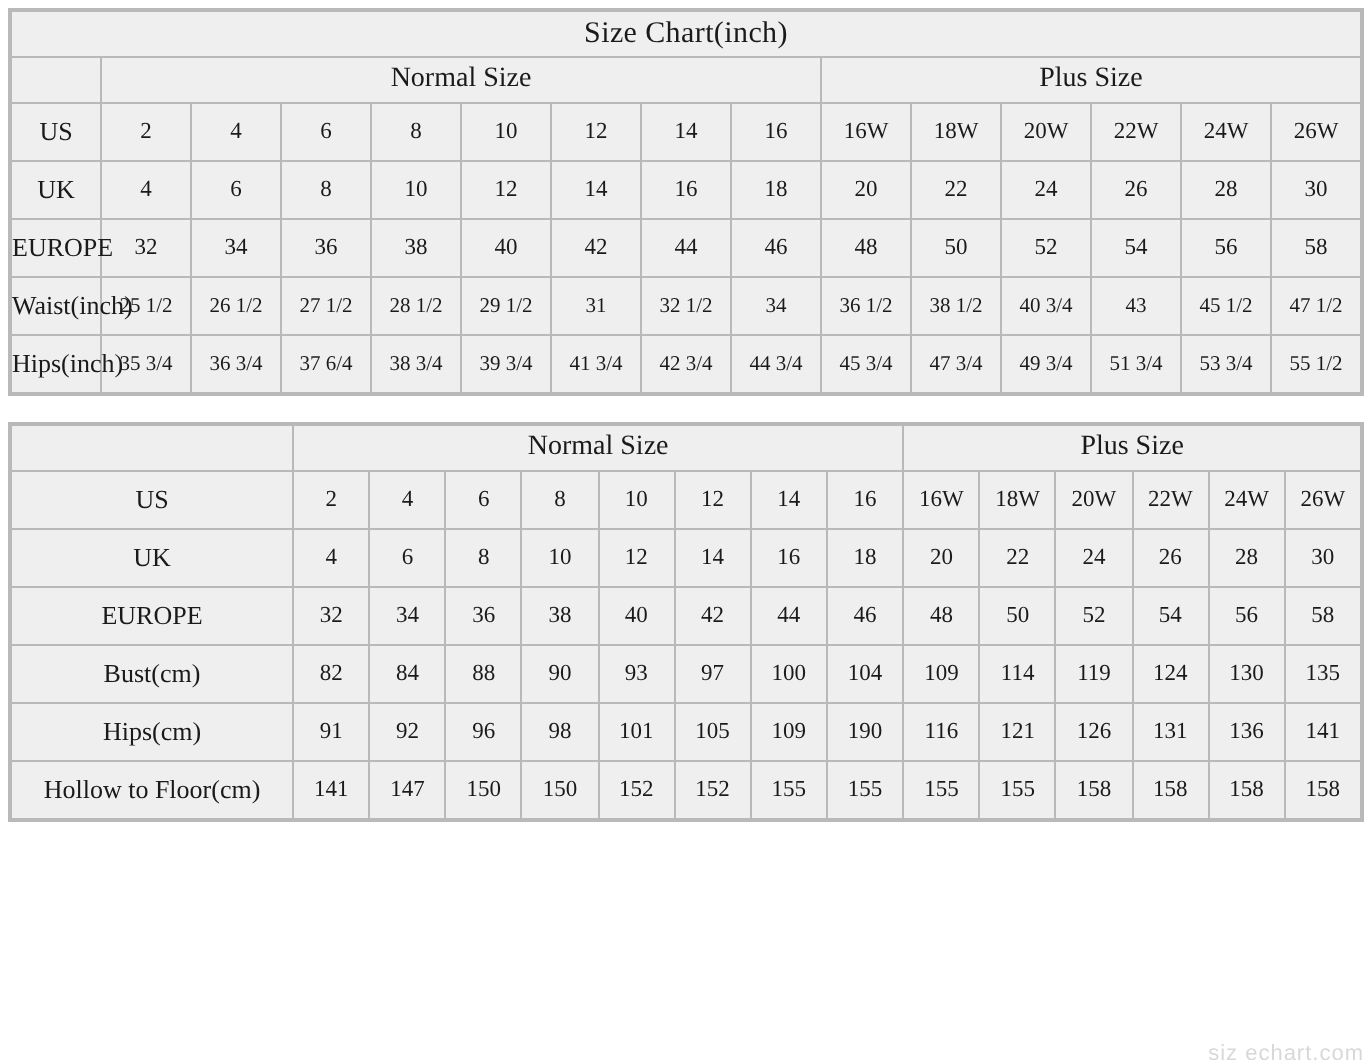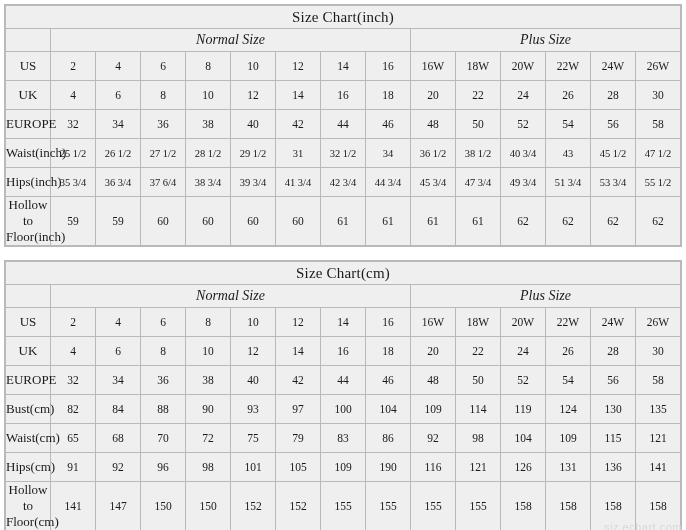--- a/index.html
+++ b/index.html
@@ -45,21 +45,20 @@
     padding: 0;
   }
   .title-cell {
     font-size: 15px;
     height: 22px;
     letter-spacing: 0.2px;
   }
   .group-cell {
     font-size: 14px;
     height: 22px;
-    font-style: italic;
   }
   .rowhead {
     font-size: 13px;
     height: 28px;
   }
   .datacell {
     font-size: 11.5px;
     height: 28px;
   }
   .datacell.small {
@@ -185,49 +184,29 @@
           <td class="datacell small col-data">42 3/4</td>
           <td class="datacell small col-data">44 3/4</td>
           <td class="datacell small col-data">45 3/4</td>
           <td class="datacell small col-data">47 3/4</td>
           <td class="datacell small col-data">49 3/4</td>
           <td class="datacell small col-data">51 3/4</td>
           <td class="datacell small col-data">53 3/4</td>
           <td class="datacell small col-data">55 1/2</td>
         </tr>
 
-        <tr>
-          <td class="rowhead col-label">Hollow to Floor(inch)</td>
-          <td class="datacell col-data">59</td>
-          <td class="datacell col-data">59</td>
-          <td class="datacell col-data">60</td>
-          <td class="datacell col-data">60</td>
-          <td class="datacell col-data">60</td>
-          <td class="datacell col-data">60</td>
-          <td class="datacell col-data">61</td>
-          <td class="datacell col-data">61</td>
-          <td class="datacell col-data">61</td>
-          <td class="datacell col-data">61</td>
-          <td class="datacell col-data">62</td>
-          <td class="datacell col-data">62</td>
-          <td class="datacell col-data">62</td>
-          <td class="datacell col-data">62</td>
-        </tr>
       </tbody>
     </table>
   </div>
 
   <div class="spacer"></div>
 
   <div class="chart-block">
     <table class="size-chart">
       <tbody>
-        <tr>
-          <td class="title-cell" colspan="15">Size Chart(cm)</td>
-        </tr>
         <tr>
           <td class="blank col-label"></td>
           <td class="group-cell" colspan="8">Normal Size</td>
           <td class="group-cell" colspan="6">Plus Size</td>
         </tr>
 
         <tr>
           <td class="rowhead col-label">US</td>
           <td class="datacell col-data">2</td>
           <td class="datacell col-data">4</td>
@@ -292,37 +271,20 @@
           <td class="datacell col-data">100</td>
           <td class="datacell col-data">104</td>
           <td class="datacell col-data">109</td>
           <td class="datacell col-data">114</td>
           <td class="datacell col-data">119</td>
           <td class="datacell col-data">124</td>
           <td class="datacell col-data">130</td>
           <td class="datacell col-data">135</td>
         </tr>
 
-        <tr>
-          <td class="rowhead col-label">Waist(cm)</td>
-          <td class="datacell col-data">65</td>
-          <td class="datacell col-data">68</td>
-          <td class="datacell col-data">70</td>
-          <td class="datacell col-data">72</td>
-          <td class="datacell col-data">75</td>
-          <td class="datacell col-data">79</td>
-          <td class="datacell col-data">83</td>
-          <td class="datacell col-data">86</td>
-          <td class="datacell col-data">92</td>
-          <td class="datacell col-data">98</td>
-          <td class="datacell col-data">104</td>
-          <td class="datacell col-data">109</td>
-          <td class="datacell col-data">115</td>
-          <td class="datacell col-data">121</td>
-        </tr>
 
         <tr>
           <td class="rowhead col-label">Hips(cm)</td>
           <td class="datacell col-data">91</td>
           <td class="datacell col-data">92</td>
           <td class="datacell col-data">96</td>
           <td class="datacell col-data">98</td>
           <td class="datacell col-data">101</td>
           <td class="datacell col-data">105</td>
           <td class="datacell col-data">109</td>

